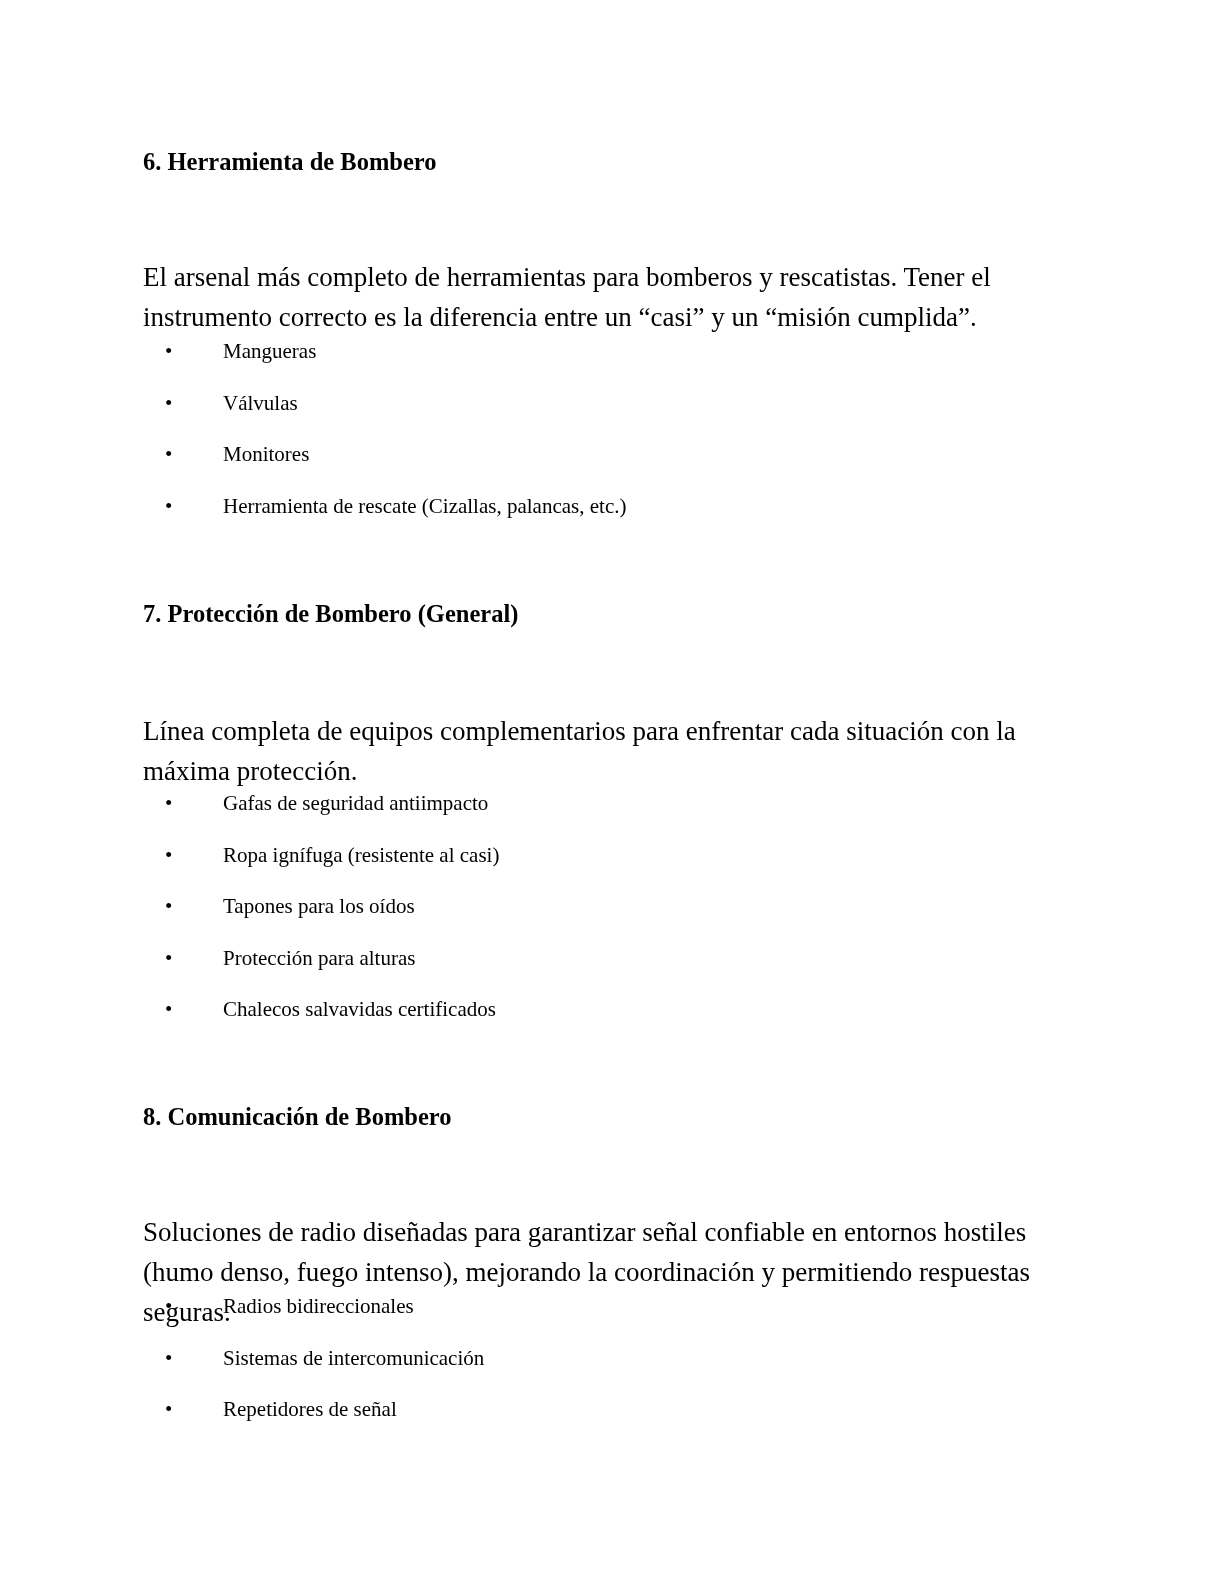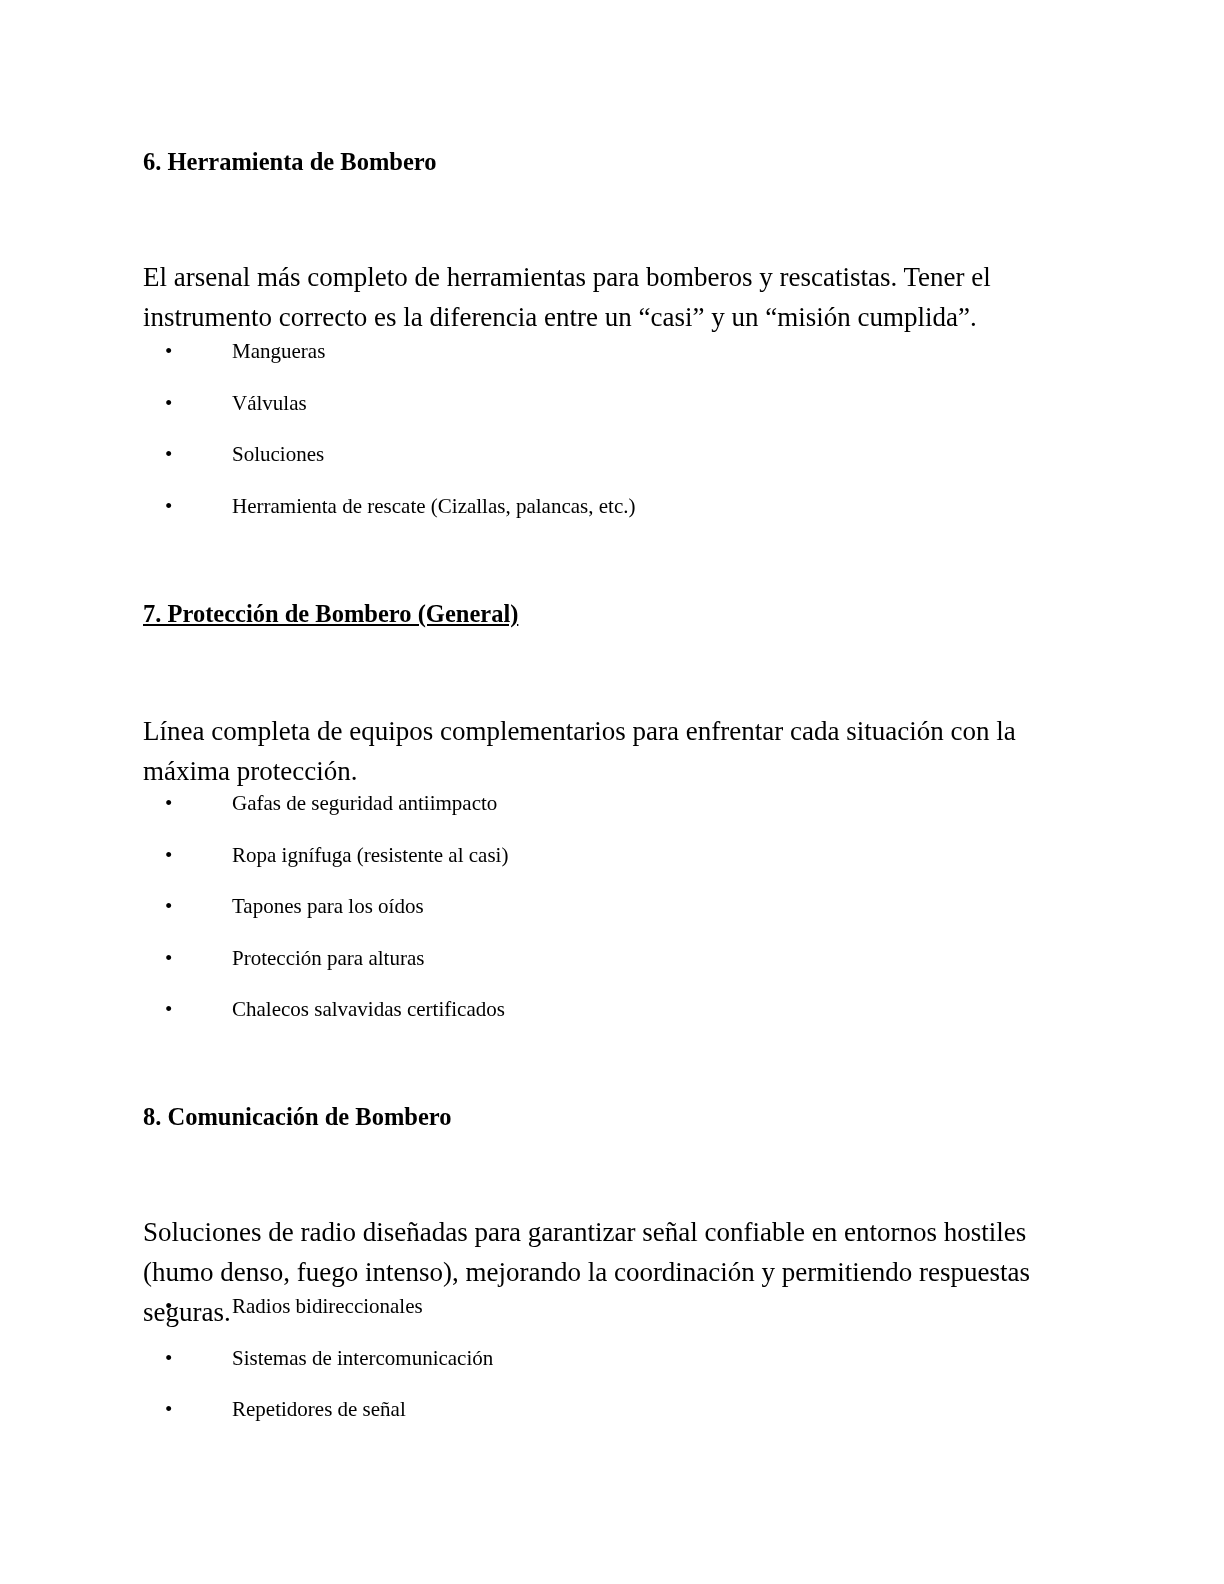--- a/index.html
+++ b/index.html
@@ -63,21 +63,21 @@
     }
     .bullet-dot {
       position: absolute;
       left: 22px;
       top: 0;
       font-size: 21px;
       line-height: 28px;
     }
     .bullet-text {
       position: absolute;
-      left: 89px;
+      left: 80px;
       top: 0;
     }
   </style>
 </head>
 <body>
 
 <div class="page">
 
   <div class="section" style="top:0;">
     <h2 class="heading" style="top:147px;">6. Herramienta de Bombero</h2>
@@ -86,31 +86,31 @@
       <li class="bullet-item">
         <span class="bullet-dot">•</span>
         <span class="bullet-text">Mangueras</span>
       </li>
       <li class="bullet-item">
         <span class="bullet-dot">•</span>
         <span class="bullet-text">Válvulas</span>
       </li>
       <li class="bullet-item">
         <span class="bullet-dot">•</span>
-        <span class="bullet-text">Soluciones</span>
+        <span class="bullet-text">Monitores</span>
       </li>
       <li class="bullet-item">
         <span class="bullet-dot">•</span>
         <span class="bullet-text">Herramienta de rescate (Cizallas, palancas, etc.)</span>
       </li>
     </ul>
   </div>
 
   <div class="section" style="top:0;">
-    <h2 class="heading" style="top:599px;text-decoration:underline;">7. Protección de Bombero (General)</h2>
+    <h2 class="heading" style="top:599px;">7. Protección de Bombero (General)</h2>
     <p class="para" style="top:711px;">Línea completa de equipos complementarios para enfrentar cada situación con la máxima protección.</p>
     <ul class="bullet-list" style="top:789px;">
       <li class="bullet-item">
         <span class="bullet-dot">•</span>
         <span class="bullet-text">Gafas de seguridad antiimpacto</span>
       </li>
       <li class="bullet-item">
         <span class="bullet-dot">•</span>
         <span class="bullet-text">Ropa ignífuga (resistente al casi)</span>
       </li>

